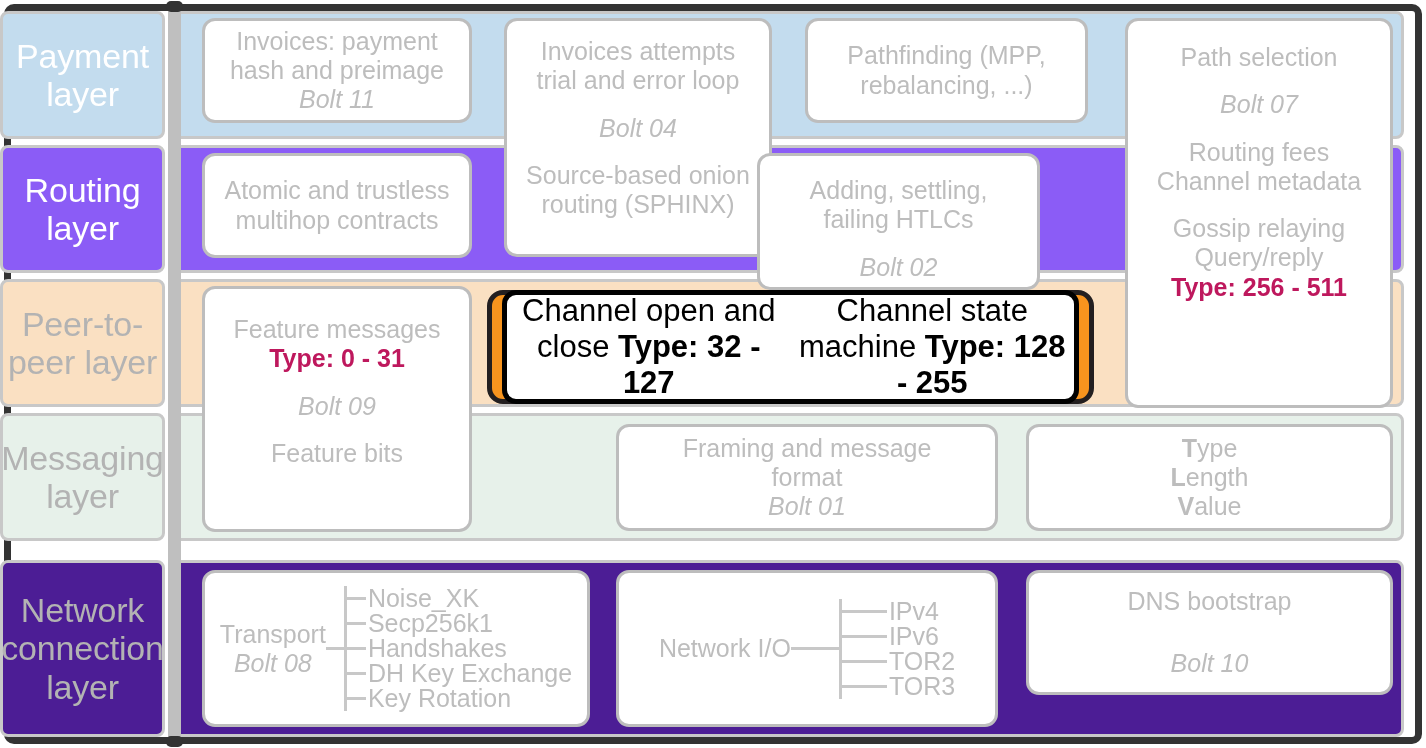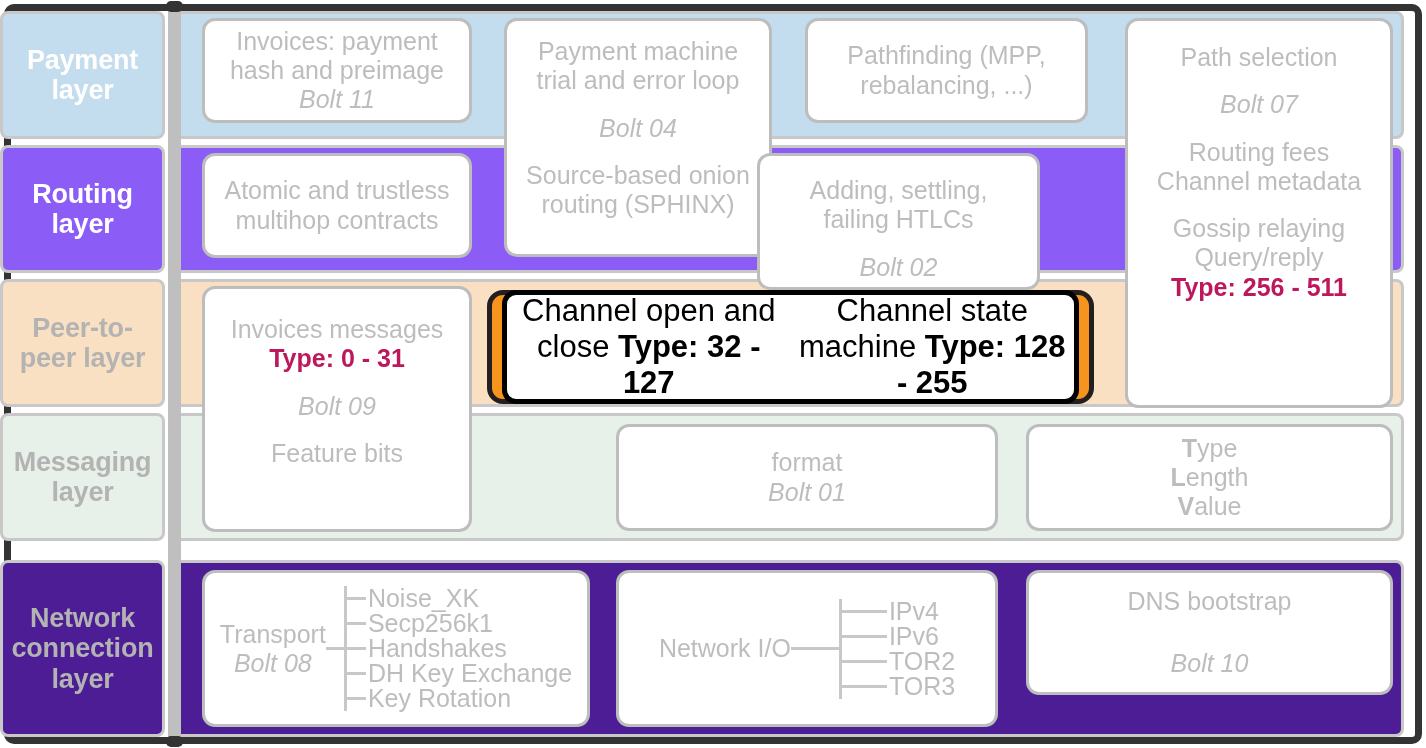--- a/index.html
+++ b/index.html
@@ -29,23 +29,23 @@
   .row-label {
     position: absolute;
     left: 0px;
     width: 165px;
     border: 3px solid #c8c8c8;
     border-radius: 8px;
     display: flex;
     align-items: center;
     justify-content: center;
     text-align: center;
-    font-size: 27px;
+    font-size: 34px;
     line-height: 1.12;
-    font-weight: 700;
+    font-weight: 400;
     letter-spacing: -0.2px;
   }
 
   .row-body {
     position: absolute;
     left: 171px;
     width: 1233px;
     border: 3px solid #c8c8c8;
     border-radius: 8px;
   }
@@ -224,21 +224,21 @@
   <div class="vbar-cap" style="top:1px;"></div>
   <div class="vbar-cap" style="top:736px;"></div>
 
   <div class="card" style="left:202px; top:18px; width:270px; height:105px;">
     <span class="ln">Invoices: payment</span>
     <span class="ln">hash and preimage</span>
     <span class="ln bolt">Bolt 11</span>
   </div>
 
   <div class="card" style="left:504px; top:18px; width:268px; height:239px; justify-content:flex-start; padding-top:16px;">
-    <span class="ln">Payment machine</span>
+    <span class="ln">Invoices attempts</span>
     <span class="ln">trial and error loop</span>
     <span class="sp"></span>
     <span class="ln bolt">Bolt 04</span>
     <span class="sp"></span>
     <span class="ln">Source-based onion</span>
     <span class="ln">routing (SPHINX)</span>
   </div>
 
   <div class="card" style="left:805px; top:18px; width:283px; height:105px;">
     <span class="ln">Pathfinding (MPP,</span>
@@ -264,21 +264,21 @@
   </div>
 
   <div class="card" style="left:757px; top:153px; width:283px; height:137px; justify-content:flex-start; padding-top:20px;">
     <span class="ln">Adding, settling,</span>
     <span class="ln">failing HTLCs</span>
     <span class="sp"></span>
     <span class="ln bolt">Bolt 02</span>
   </div>
 
   <div class="card" style="left:202px; top:286px; width:270px; height:246px; justify-content:flex-start; padding-top:26px;">
-    <span class="ln">Invoices messages</span>
+    <span class="ln">Feature messages</span>
     <span class="ln bold">Type: 0 - 31</span>
     <span class="sp"></span>
     <span class="ln bolt">Bolt 09</span>
     <span class="sp"></span>
     <span class="ln">Feature bits</span>
   </div>
 
   <div class="hl-wrap" style="left:487px; top:290px; width:607px; height:114px;">
     <div class="hl-orange"></div>
     <div class="hl-white">
@@ -288,20 +288,21 @@
         <span class="ln strong">Type: 32 - 127</span>
       </div>
       <div class="hl-col">
         <span class="ln">Channel state machine</span>
         <span class="ln strong">Type: 128 - 255</span>
       </div>
     </div>
   </div>
 
   <div class="card" style="left:616px; top:424px; width:382px; height:107px;">
+    <span class="ln">Framing and message</span>
     <span class="ln">format</span>
     <span class="ln bolt">Bolt 01</span>
   </div>
 
   <div class="card" style="left:1026px; top:424px; width:367px; height:107px;">
     <span class="ln"><b class="tlvcap">T</b><span>ype</span></span>
     <span class="ln"><b class="tlvcap">L</b><span>ength</span></span>
     <span class="ln"><b class="tlvcap">V</b><span>alue</span></span>
   </div>
 

